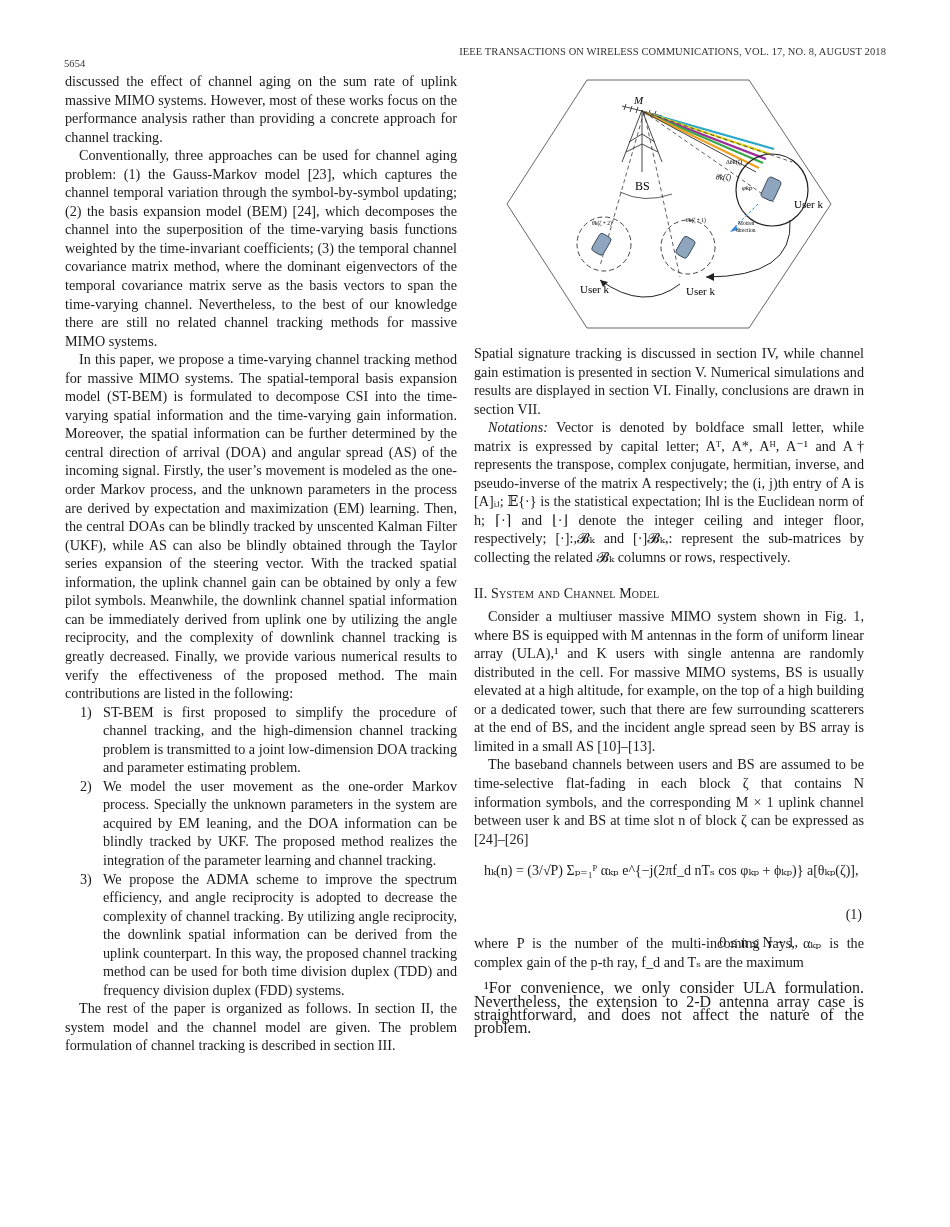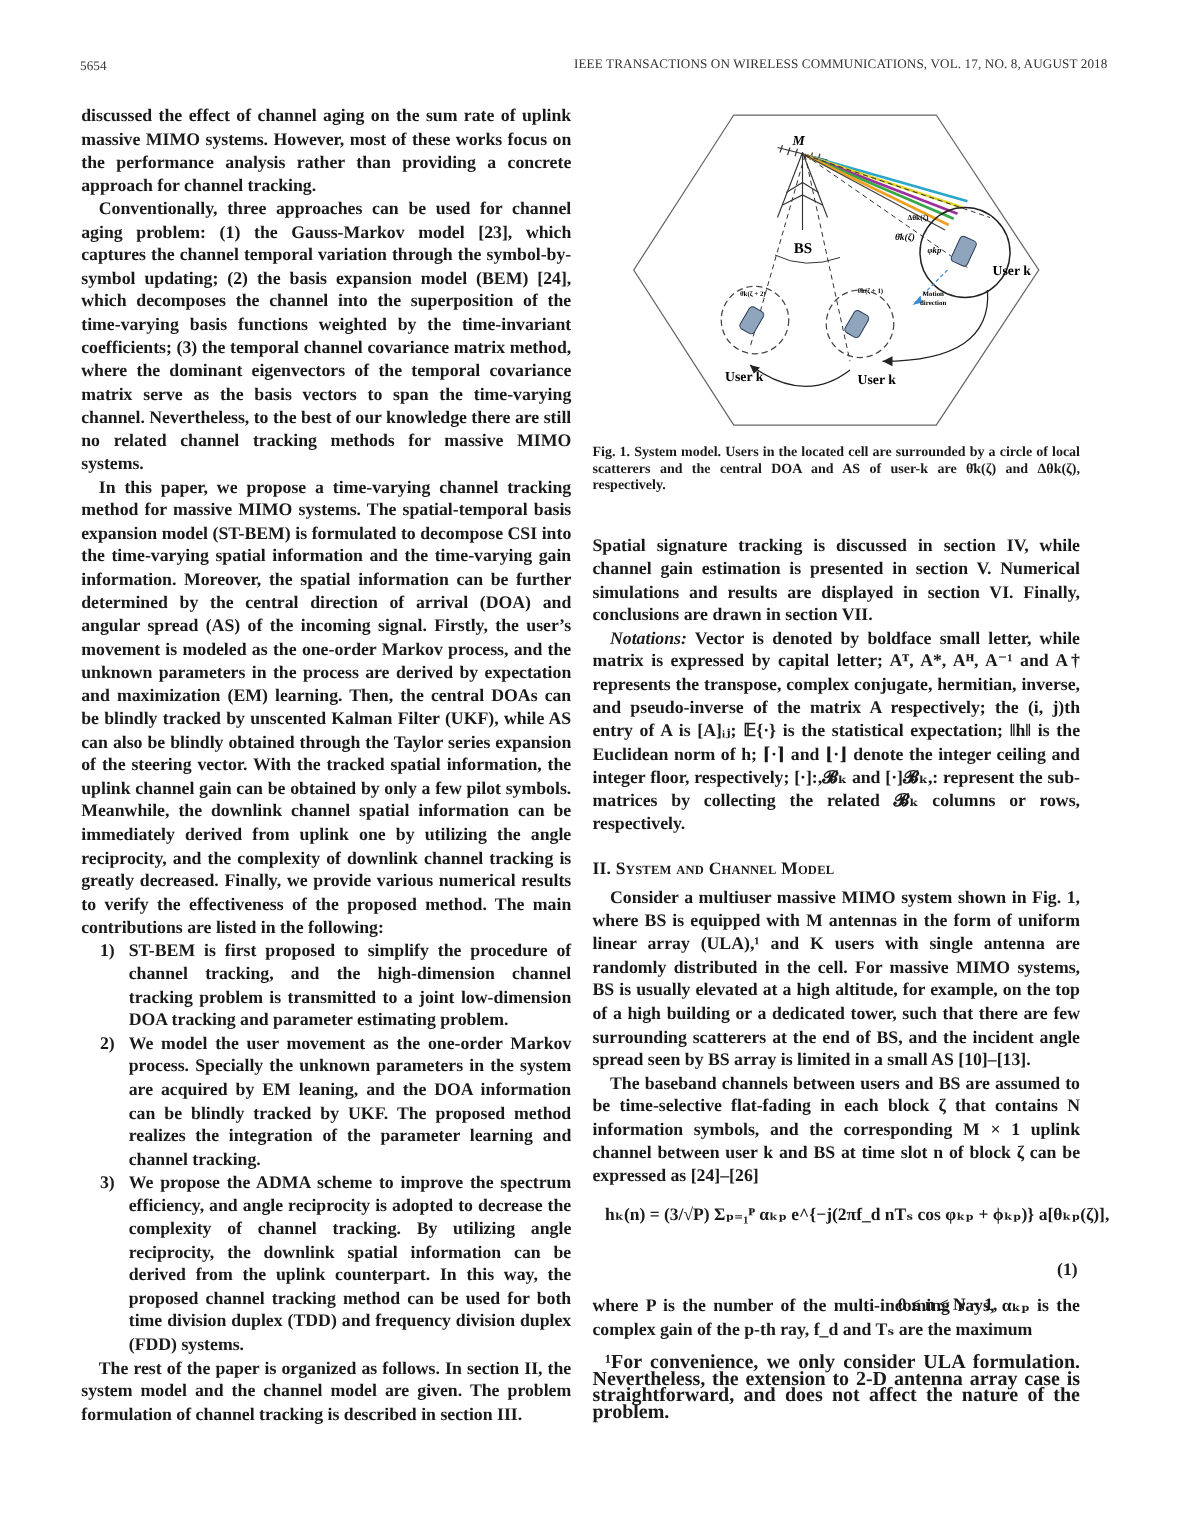--- a/index.html
+++ b/index.html
@@ -4,27 +4,26 @@
   <style>
     html, body { margin: 0; padding: 0; background: #ffffff; }
     body {
       width: 950px; height: 1227px; position: relative; overflow: hidden;
       font-family: "Liberation Serif", "DejaVu Serif", serif; color: #1a1a1a;
     }
     .header {
       position: absolute; top: 46px; left: 64px; right: 64px; height: 16px;
       font-size: 10.5px; letter-spacing: 0.1px; color: #333;
     }
-    .header .pnum { position: absolute; left: 0; top: 2px; }
+    .header .pnum { position: absolute; left: 0; top: 12px; }
     .header .journal { position: absolute; right: 0; top: 0; }
     .col {
-      position: absolute; top: 84px; width: 392px;
+      position: absolute; top: 72px; width: 392px;
       font-size: 14.2px; line-height: 18.55px; text-align: justify;
       hyphens: manual;
-      font-weight: bold;
     }
     .col.left { left: 65px; }
     .col.right { left: 474px; width: 390px; }
     p { margin: 0; }
     .indent { text-indent: 14px; }
     ol.contrib { margin: 0; padding: 0; list-style: none; }
     ol.contrib li { position: relative; padding-left: 38px; }
     ol.contrib li .num { position: absolute; left: 15px; top: 0; }
     .figure { position: relative; width: 390px; height: 268px; margin-bottom: 4px; }
     .figure svg { position: absolute; left: 0; top: 0; }
@@ -134,21 +133,20 @@
       <text x="106" y="221" font-size="11" font-family="Liberation Serif, serif">User k</text>
       <text x="252" y="92" font-size="6" font-family="Liberation Serif, serif">Δθk(ζ)</text>
       <text x="242" y="108" font-size="7.5" font-style="italic" font-family="Liberation Serif, serif">θ̄k(ζ)</text>
       <text x="268" y="118" font-size="7" font-style="italic" font-family="Liberation Serif, serif">φkp</text>
       <text x="264" y="153" font-size="5.5" font-family="Liberation Serif, serif">Motion</text>
       <text x="262" y="160" font-size="5.5" font-family="Liberation Serif, serif">direction</text>
       <text x="212" y="150" font-size="5.5" font-family="Liberation Serif, serif">θ̄k(ζ + 1)</text>
       <text x="118" y="153" font-size="5.5" font-family="Liberation Serif, serif">θ̄k(ζ + 2)</text>
     </svg>
   </div>
-  <p class="caption">Fig. 1.   System model. Users in the located cell are surrounded by a circle of local scatterers and the central DOA and AS of user-k are θ̄k(ζ) and Δθk(ζ), respectively.</p>
 
   <p>Spatial signature tracking is discussed in section IV, while channel gain estimation is presented in section V. Numerical simulations and results are displayed in section VI. Finally, conclusions are drawn in section VII.</p>
   <p class="indent"><span class="it">Notations:</span><span> Vector is denoted by boldface small letter, while matrix is expressed by capital letter; Aᵀ, A*, Aᴴ, A⁻¹ and A† represents the transpose, complex conjugate, hermitian, inverse, and pseudo-inverse of the matrix A respectively; the (i, j)th entry of A is [A]ᵢⱼ; 𝔼{·} is the statistical expectation; ‖h‖ is the Euclidean norm of h; ⌈·⌉ and ⌊·⌋ denote the integer ceiling and integer floor, respectively; [·]:,𝓑ₖ and [·]𝓑ₖ,: represent the sub-matrices by collecting the related 𝓑ₖ columns or rows, respectively.</span></p>
 
   <div class="section-title sc">II. System and Channel Model</div>
 
   <p class="indent">Consider a multiuser massive MIMO system shown in Fig. 1, where BS is equipped with M antennas in the form of uniform linear array (ULA),¹ and K users with single antenna are randomly distributed in the cell. For massive MIMO systems, BS is usually elevated at a high altitude, for example, on the top of a high building or a dedicated tower, such that there are few surrounding scatterers at the end of BS, and the incident angle spread seen by BS array is limited in a small AS [10]–[13].</p>
   <p class="indent">The baseband channels between users and BS are assumed to be time-selective flat-fading in each block ζ that contains N information symbols, and the corresponding M × 1 uplink channel between user k and BS at time slot n of block ζ can be expressed as [24]–[26]</p>
 
   <div class="equation">

